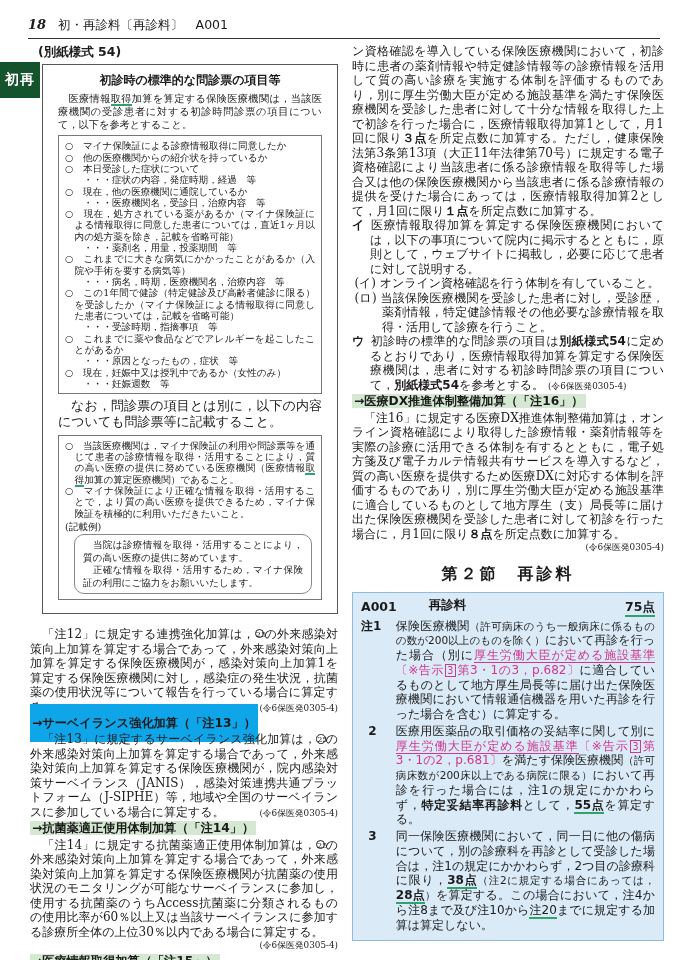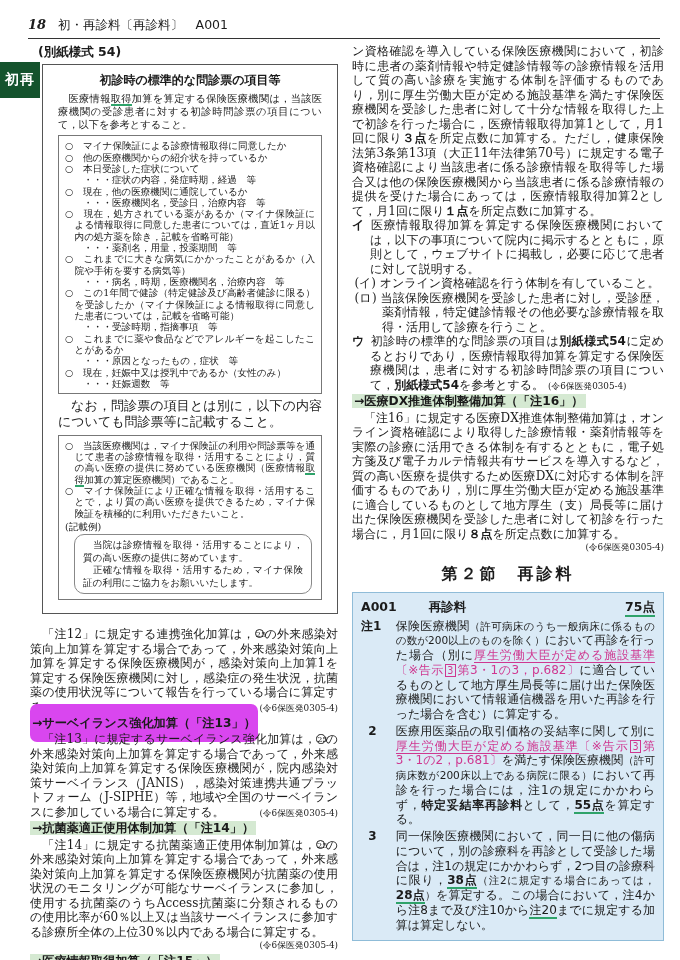--- a/index.html
+++ b/index.html
@@ -30,21 +30,21 @@
   .chk-main{padding-left:1em;text-indent:-1em;}
   .chk-sub{padding-left:1.9em;}
   .fb-note{font-size:13px;line-height:1.25;margin:3px 0;text-align:justify;}
   .example-label{font-size:9.6px;margin-top:2px;}
   .example-box{border:1px solid #888;border-radius:10px;padding:4px 8px;margin:2px 3px 1px 9px;font-size:9.6px;line-height:1.3;text-align:justify;}
 
   
   .body-p{font-size:12px;line-height:1.21;text-align:justify;}
   .mt{margin-top:13px;}
   .gh{font-family:"DejaVu Sans","Liberation Sans",sans-serif;font-weight:bold;font-size:12.2px;line-height:1.25;margin:2px 0 1px;}
-  .hl-b{background:#d946ef;padding:12px 2px;border-radius:7px;}
+  .hl-b{background:#0ea5e9;padding:12px 2px;}
   .hl-g{background:#d5e9d2;padding:0 2px;}
   .cite{font-size:8.8px;}
   .fr{float:right;margin-top:3px;}
   .cite-line{text-align:right;font-size:8.8px;margin:1px 0 0;}
 
   .hang1{padding-left:1.5em;text-indent:-1.5em;}
   .hang2{margin-left:0.2em;padding-left:2.3em;text-indent:-2.3em;}
   .klabel{font-family:"DejaVu Sans","Liberation Sans",sans-serif;font-weight:bold;margin-right:0.5em;}
   .plabel{margin-right:0.3em;}
 
@@ -59,21 +59,21 @@
   .circ{display:inline-block;width:1.15em;height:1.15em;line-height:1.1em;border:1px solid #222;border-radius:50%;
         text-align:center;font-size:0.68em;vertical-align:0.12em;box-sizing:border-box;}
 
   
   .sec-title{font-family:"DejaVu Sans","Liberation Sans",sans-serif;font-weight:bold;font-size:16px;
              text-align:center;letter-spacing:3px;margin:10px 0 7px;}
   .a001-box{background:#daeaf6;border:1px solid #8fbcd8;padding:6px 8px 8px;
             font-family:"DejaVu Sans","Liberation Sans",sans-serif;font-size:12px;line-height:1.23;text-align:justify;}
   .a001-head{display:flex;font-weight:bold;font-size:12.5px;margin-bottom:1px;gap:20px;}
   .a001-code{margin-right:12px;}
-  .a001-title{flex:1;}
+  .a001-title{flex:1;font-family:Liberation Mono, monospace;}
   .note{position:relative;padding-left:2.9em;margin-top:2px;}
   .nl{position:absolute;left:0;font-weight:bold;}
   .nl2{left:0.6em;}
 </style>
 </head>
 <body>
 
 <div class="hdr">
   <span class="pgnum">18</span><span class="htitle">初・再診料〔再診料〕　A001</span>
 </div>

